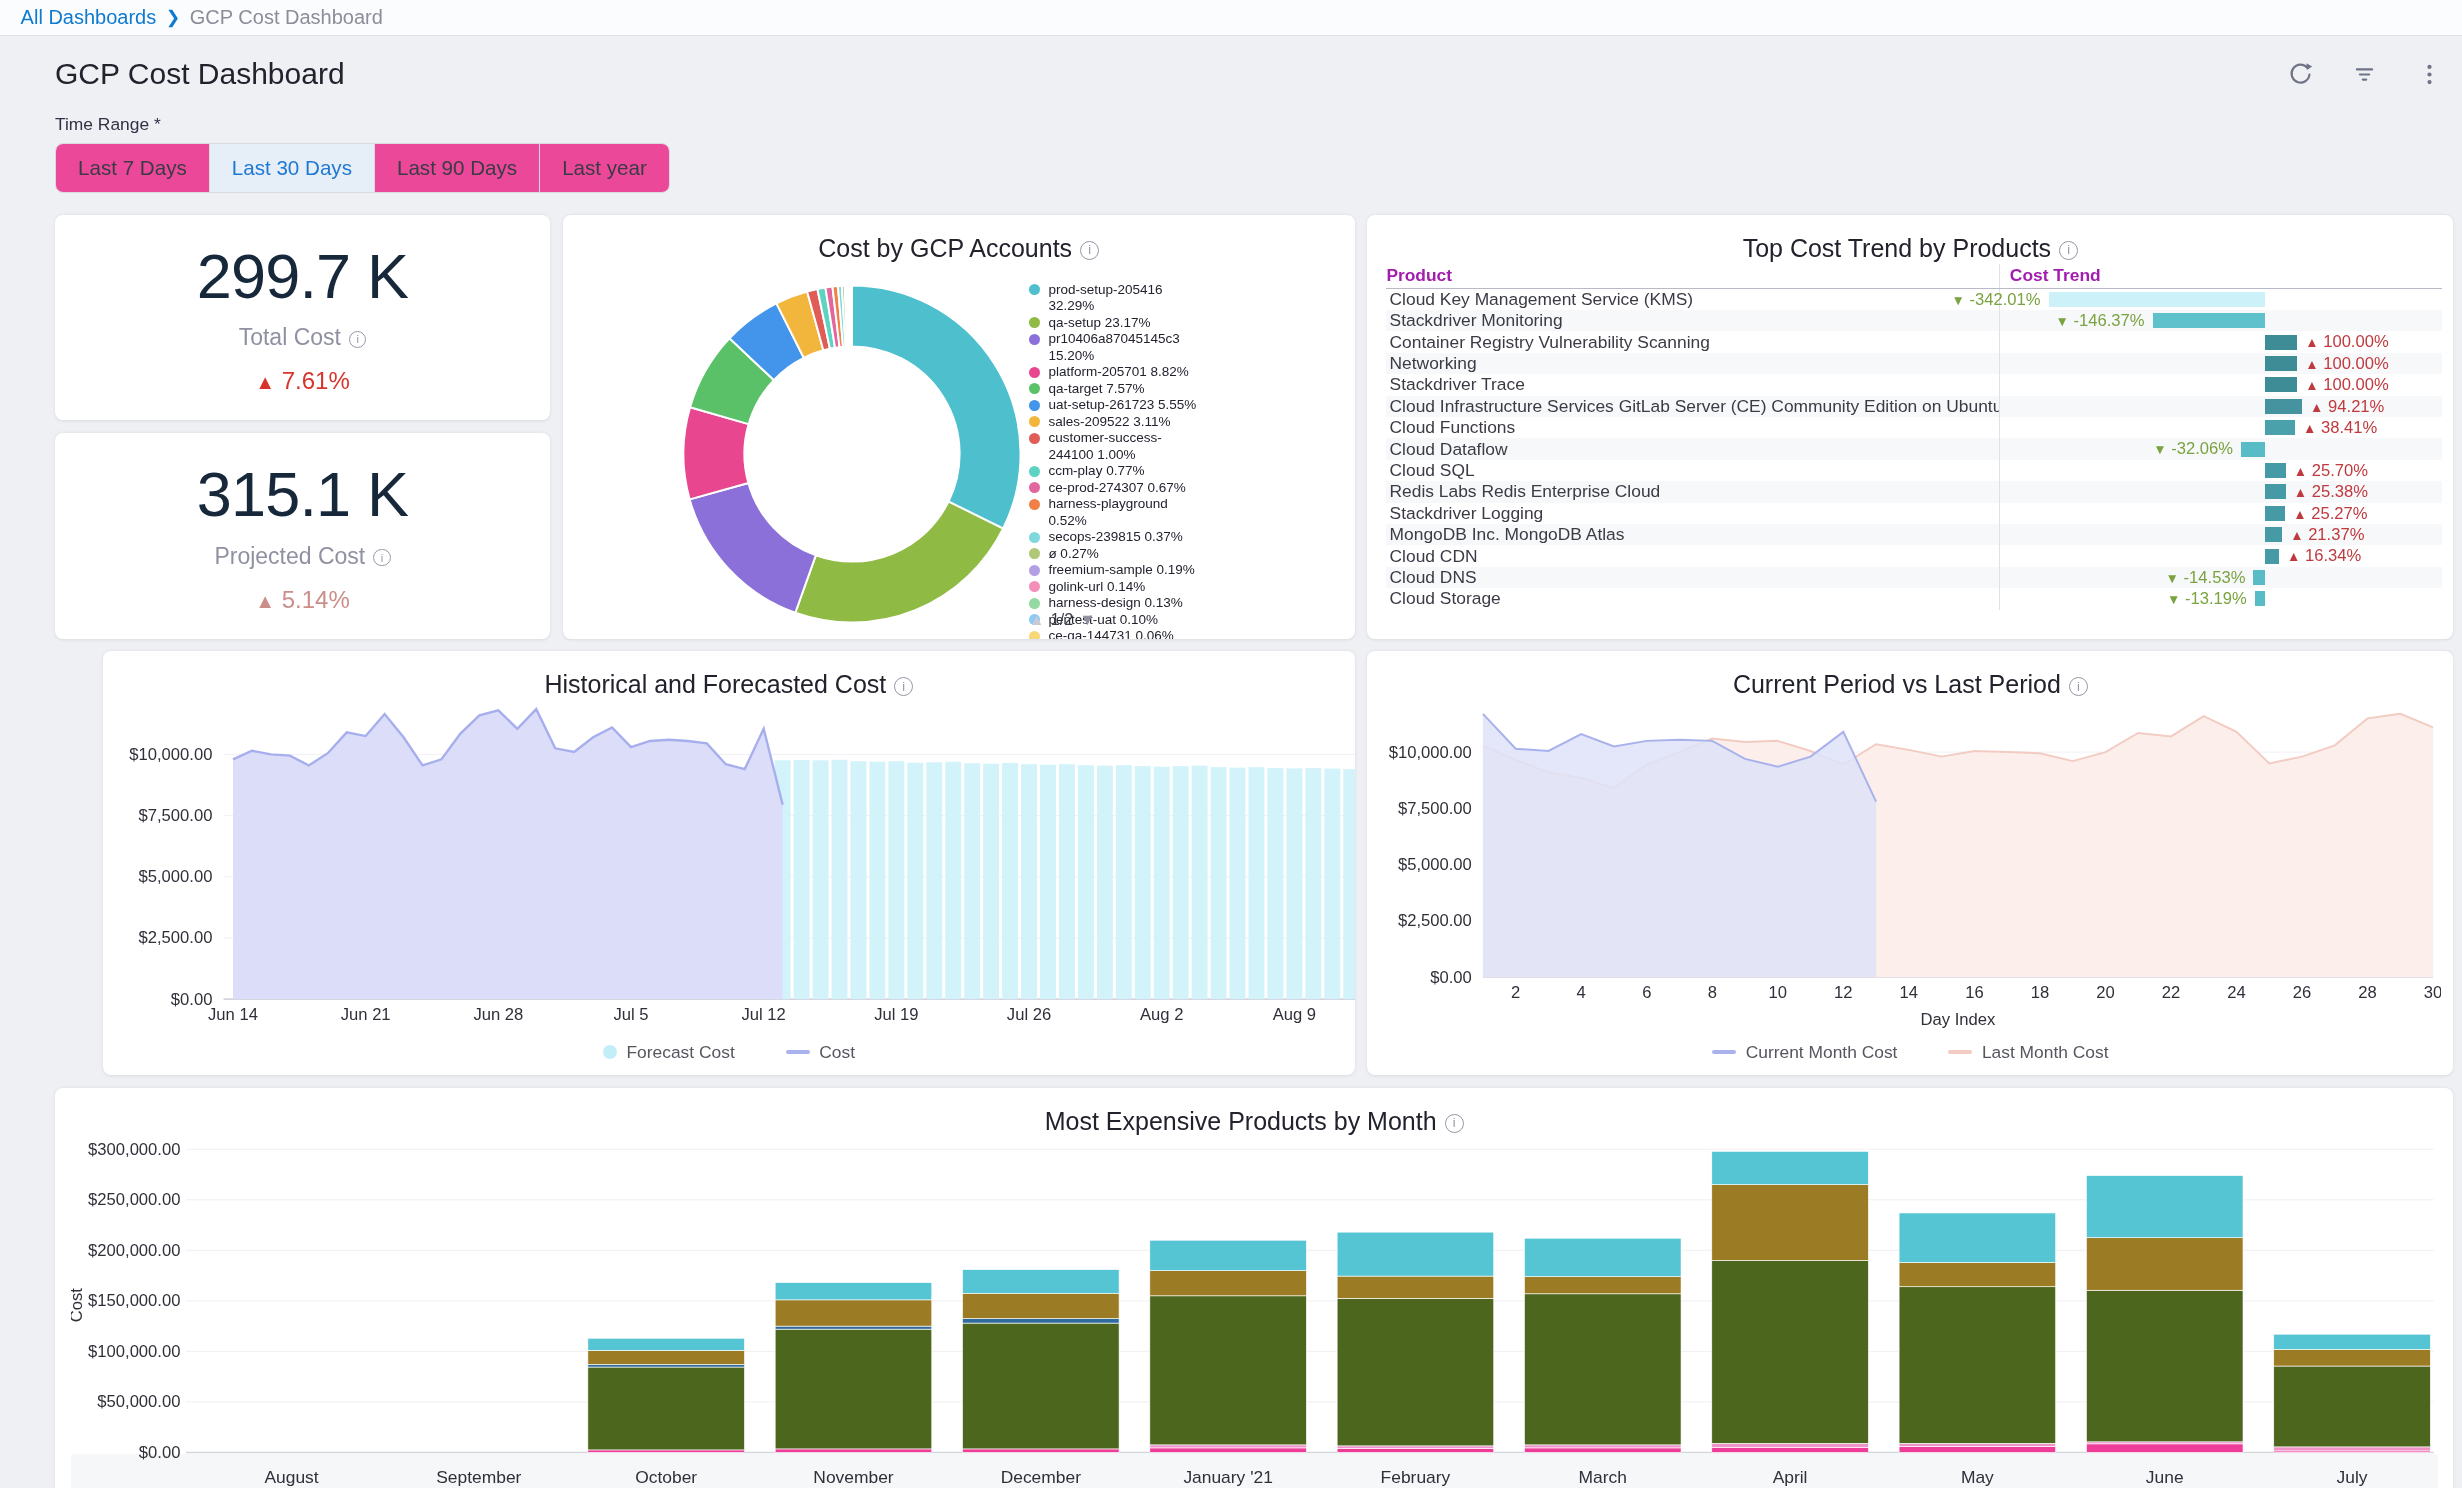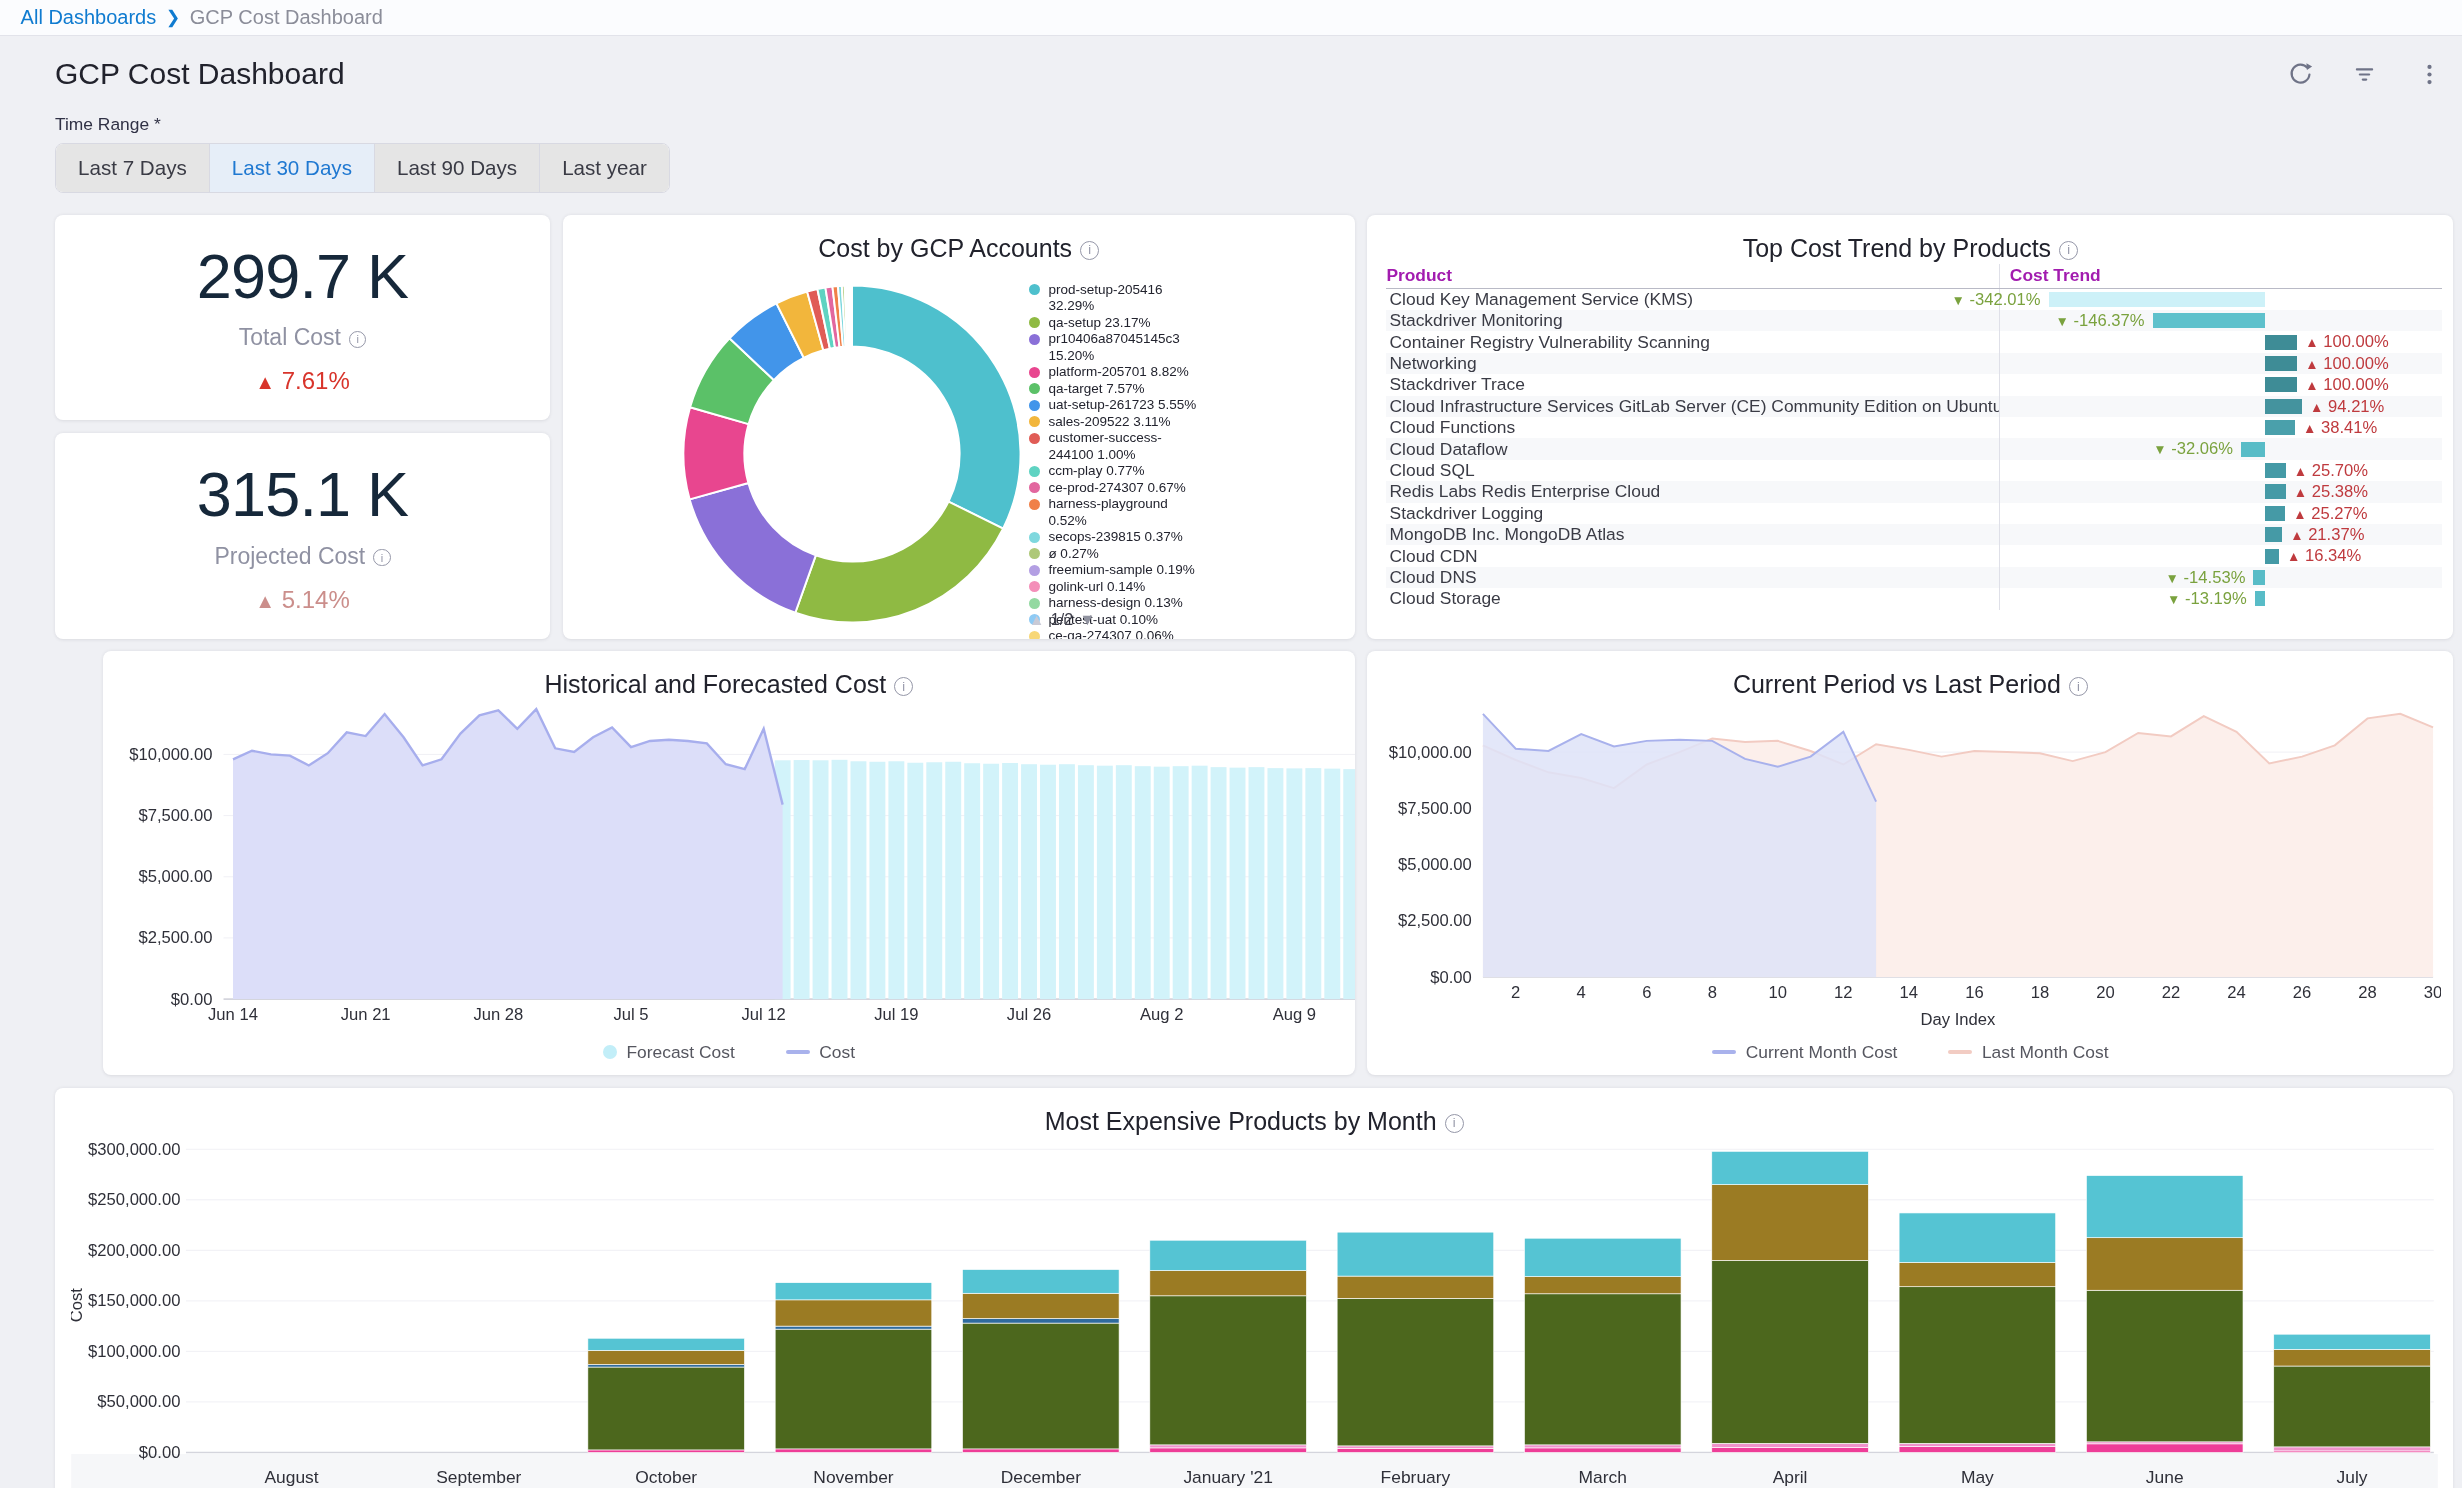--- a/index.html
+++ b/index.html
@@ -14,21 +14,21 @@
 
   .content { padding:14.3px 0 0 55px; }
   .title-row { width:2397px; display:flex; justify-content:space-between; align-items:center; margin-top:4.8px; height:38px; }
   .page-title { font-size:30px; font-weight:500; color:#21222c; }
   .title-actions { display:flex; gap:28.5px; margin-right:4.8px; }
   .icon-btn { width:36px; height:36px; display:flex; align-items:center; justify-content:center; cursor:pointer; border-radius:4.8px; }
 
   .filters-row { margin-top:20.6px; display:flex; gap:51px; }
   .filter-label { font-size:17.4px; color:#303145; margin-bottom:8px; }
   .btn-group { display:inline-flex; border:0.8px solid #d8d9e2; border-radius:8px; background:#fff; overflow:hidden; }
-  .btn { font-size:20.6px; color:#3a3b45; padding:12px 22px; background:#e5e5e5; border:none; border-left:0.8px solid #d8d9e2; cursor:pointer; white-space:nowrap; }
+  .btn { font-size:20.6px; color:#3a3b45; padding:12px 22px; background:#ec4899; border:none; border-left:0.8px solid #d8d9e2; cursor:pointer; white-space:nowrap; }
   .btn:first-child { border-left:none; }
   .btn.selected { background:#e6eef8; color:#1f78d1; }
 
   .grid { margin-top:22px; display:grid; grid-template-columns:495px 792px 1086px; grid-template-rows:424px 424px 443px; gap:12.7px; width:2397px; }
   .card { background:#fff; border-radius:8px; box-shadow:0 0.8px 3.2px rgba(40,41,61,0.10); position:relative; overflow:hidden; }
   .card-title { position:absolute; top:19px; left:0; right:0; text-align:center; font-size:25px; font-weight:500; color:#21222c; }
   .info-i { display:inline-flex; width:19px; height:19px; border:1.6px solid #9597a8; border-radius:50%; color:#9597a8; font-size:12.7px; align-items:center; justify-content:center; vertical-align:middle; margin-left:8px; font-weight:400; }
 
   .kpi-col { display:flex; flex-direction:column; gap:12.7px; grid-column:1; grid-row:1; }
   .kpi-card { flex:1; display:flex; flex-direction:column; align-items:center; justify-content:center; }
@@ -216,21 +216,21 @@
           <div class="legend-item">
             <span class="legend-dot" style="background: rgb(147, 217, 161);"></span>
             <span>harness-design 0.13%</span>
           </div>
           <div class="legend-item">
             <span class="legend-dot" style="background: rgb(142, 202, 244);"></span>
             <span>pentest-uat 0.10%</span>
           </div>
           <div class="legend-item">
             <span class="legend-dot" style="background: rgb(247, 215, 120);"></span>
-            <span>ce-qa-274307 0.06%</span>
+            <span>ce-qa-144731 0.06%</span>
           </div>
         </div>
       <div class="donut-pager">
         <span class="pager-up">▲</span>
         <span>1/2</span>
         <span class="pager-down">▼</span>
       </div>
     </div>
 
     <div class="card trend-card">

